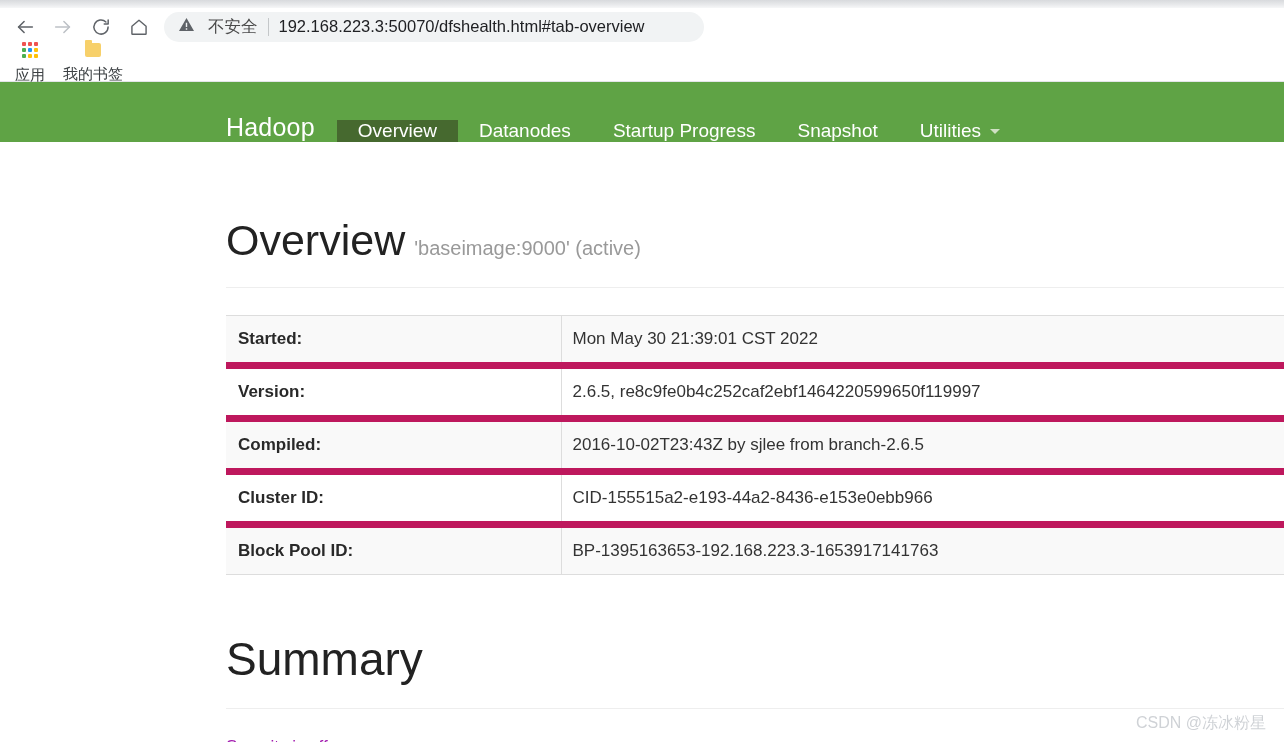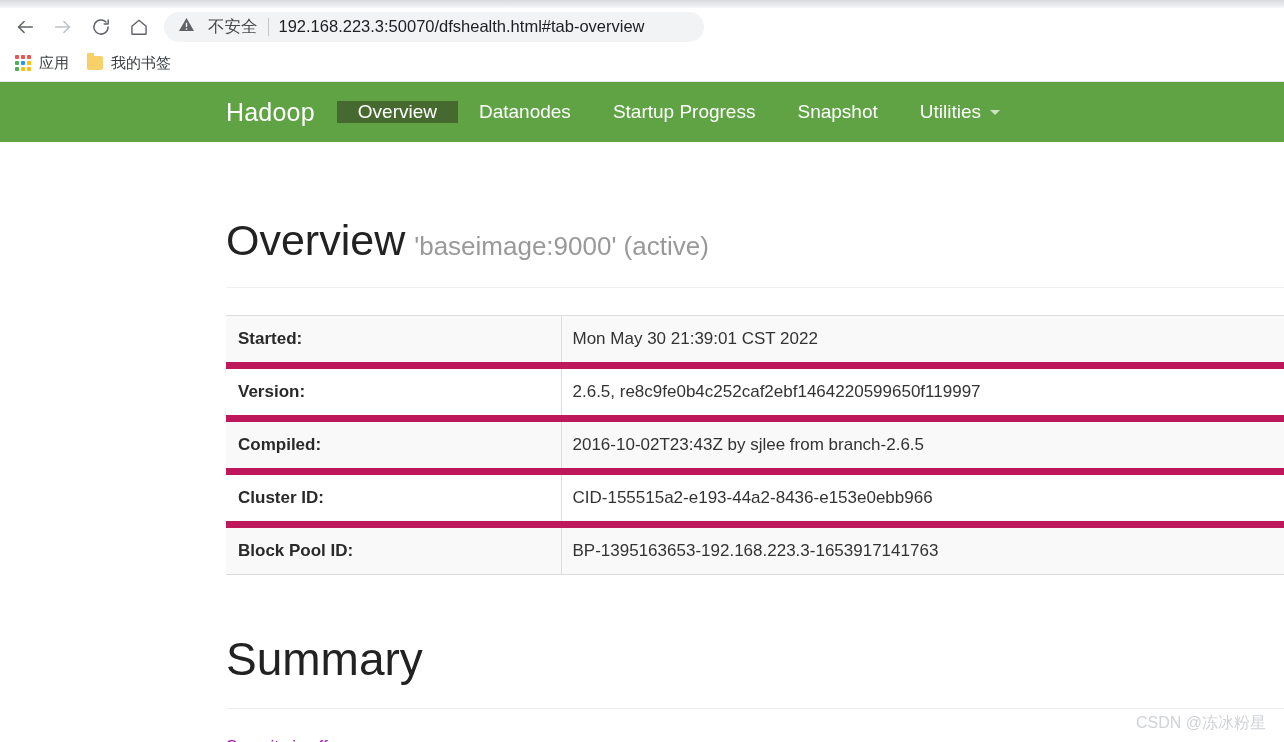--- a/index.html
+++ b/index.html
@@ -80,20 +80,21 @@
     background: #ffffff;
     border-bottom: 1px solid #e3e5e8;
   }
   .bookmark {
     display: flex; align-items: center; gap: 8px;
     padding: 4px 9px;
     border-radius: 4px;
     font-size: 15px;
     color: #3c4043;
     white-space: nowrap;
+    flex-direction: column;
   }
   .bm-label { font-size: 15px; color: #3c4043; }
 
   #apps-grid {
     width: 16px; height: 16px;
     display: grid;
     grid-template-columns: repeat(3, 4px);
     grid-template-rows: repeat(3, 4px);
     gap: 2px;
     flex: none;
@@ -137,21 +138,21 @@
     bottom: 2px; left: 50%; transform: translateX(-50%);
     width: 1.8px; height: 6px;
     background: #c02128;
   }
 
   
   #hadoop-navbar {
     height: 60px;
     background: #5fa345;
     display: flex;
-    align-items: center;
+    align-items: flex-end;
     padding-left: 226px;
   }
   #brand {
     display: flex; align-items: center;
     padding: 0 22px 0 0;
     color: #ffffff;
     font-size: 25px;
     font-weight: normal;
     letter-spacing: 0.2px;
   }
@@ -178,21 +179,21 @@
     background: #ffffff;
   }
   #page-heading {
     padding-top: 74px;
     font-size: 43px;
     font-weight: normal;
     color: #222222;
     white-space: nowrap;
   }
   #page-heading small {
-    font-size: 26px;
+    font-size: 20px;
     color: #999999;
     margin-left: 9px;
   }
   .rule {
     height: 1px;
     background: #eeeeee;
     margin-top: 22px;
     margin-right: 0px;
   }
 

